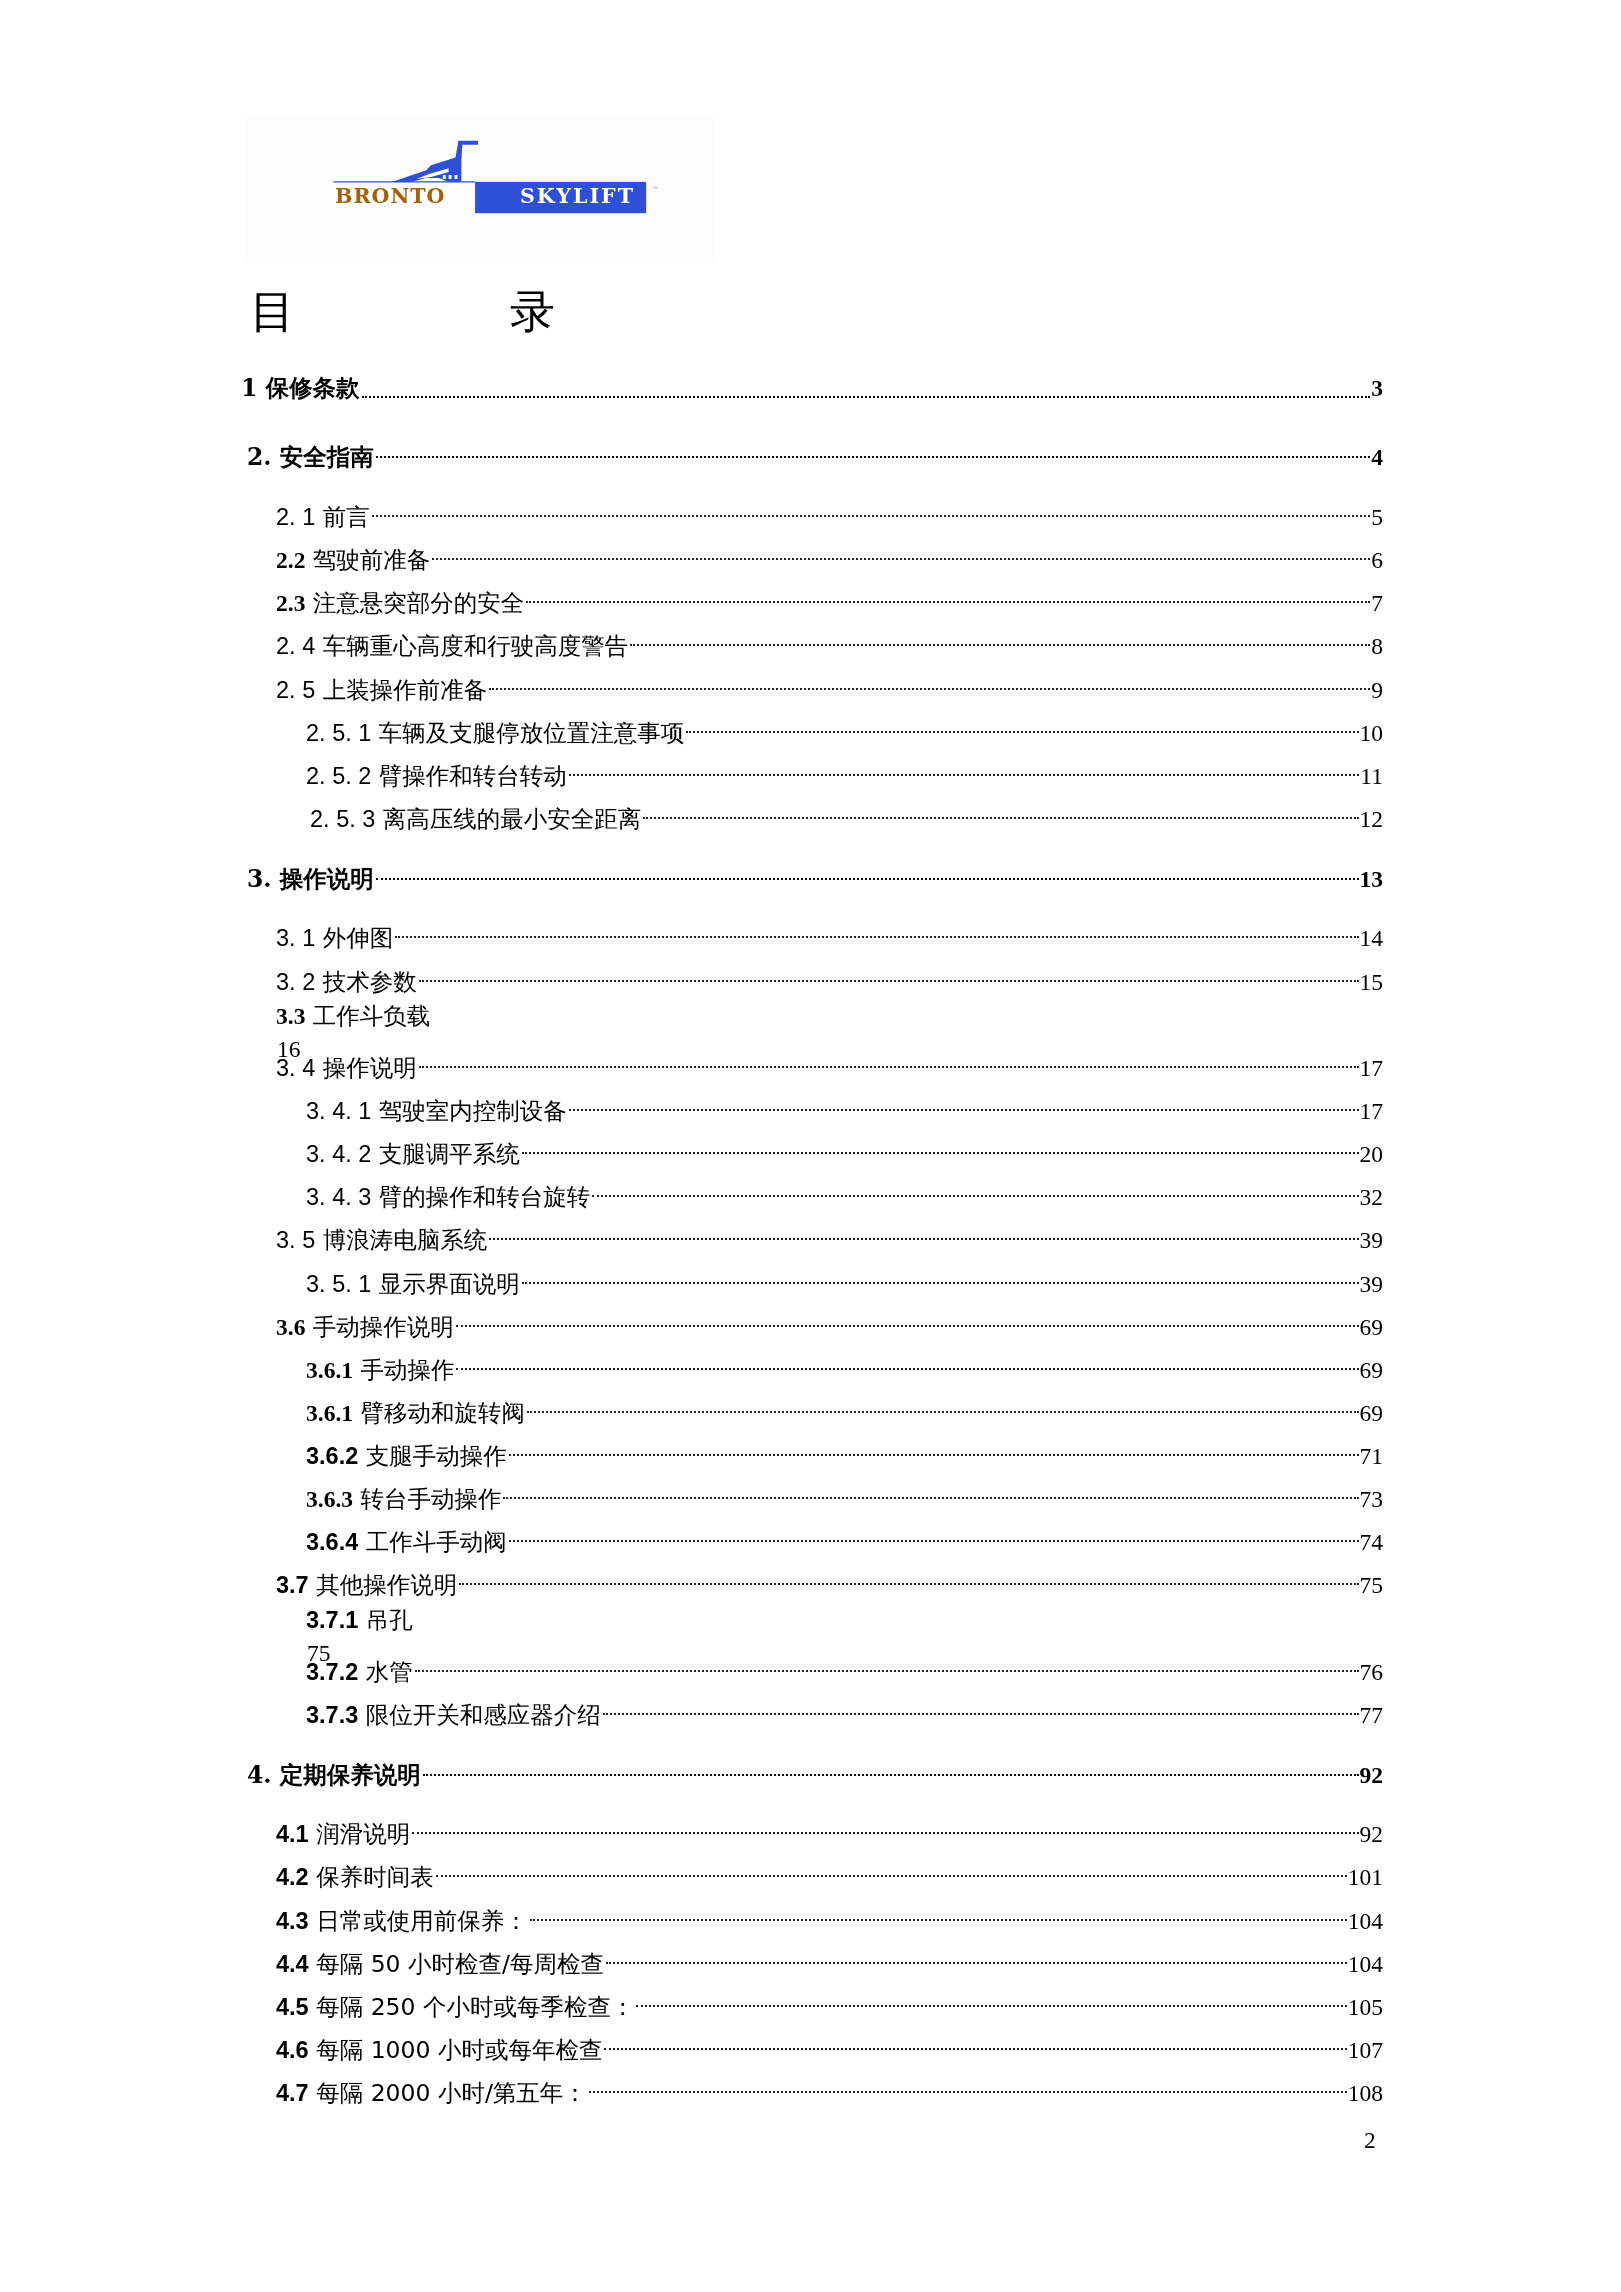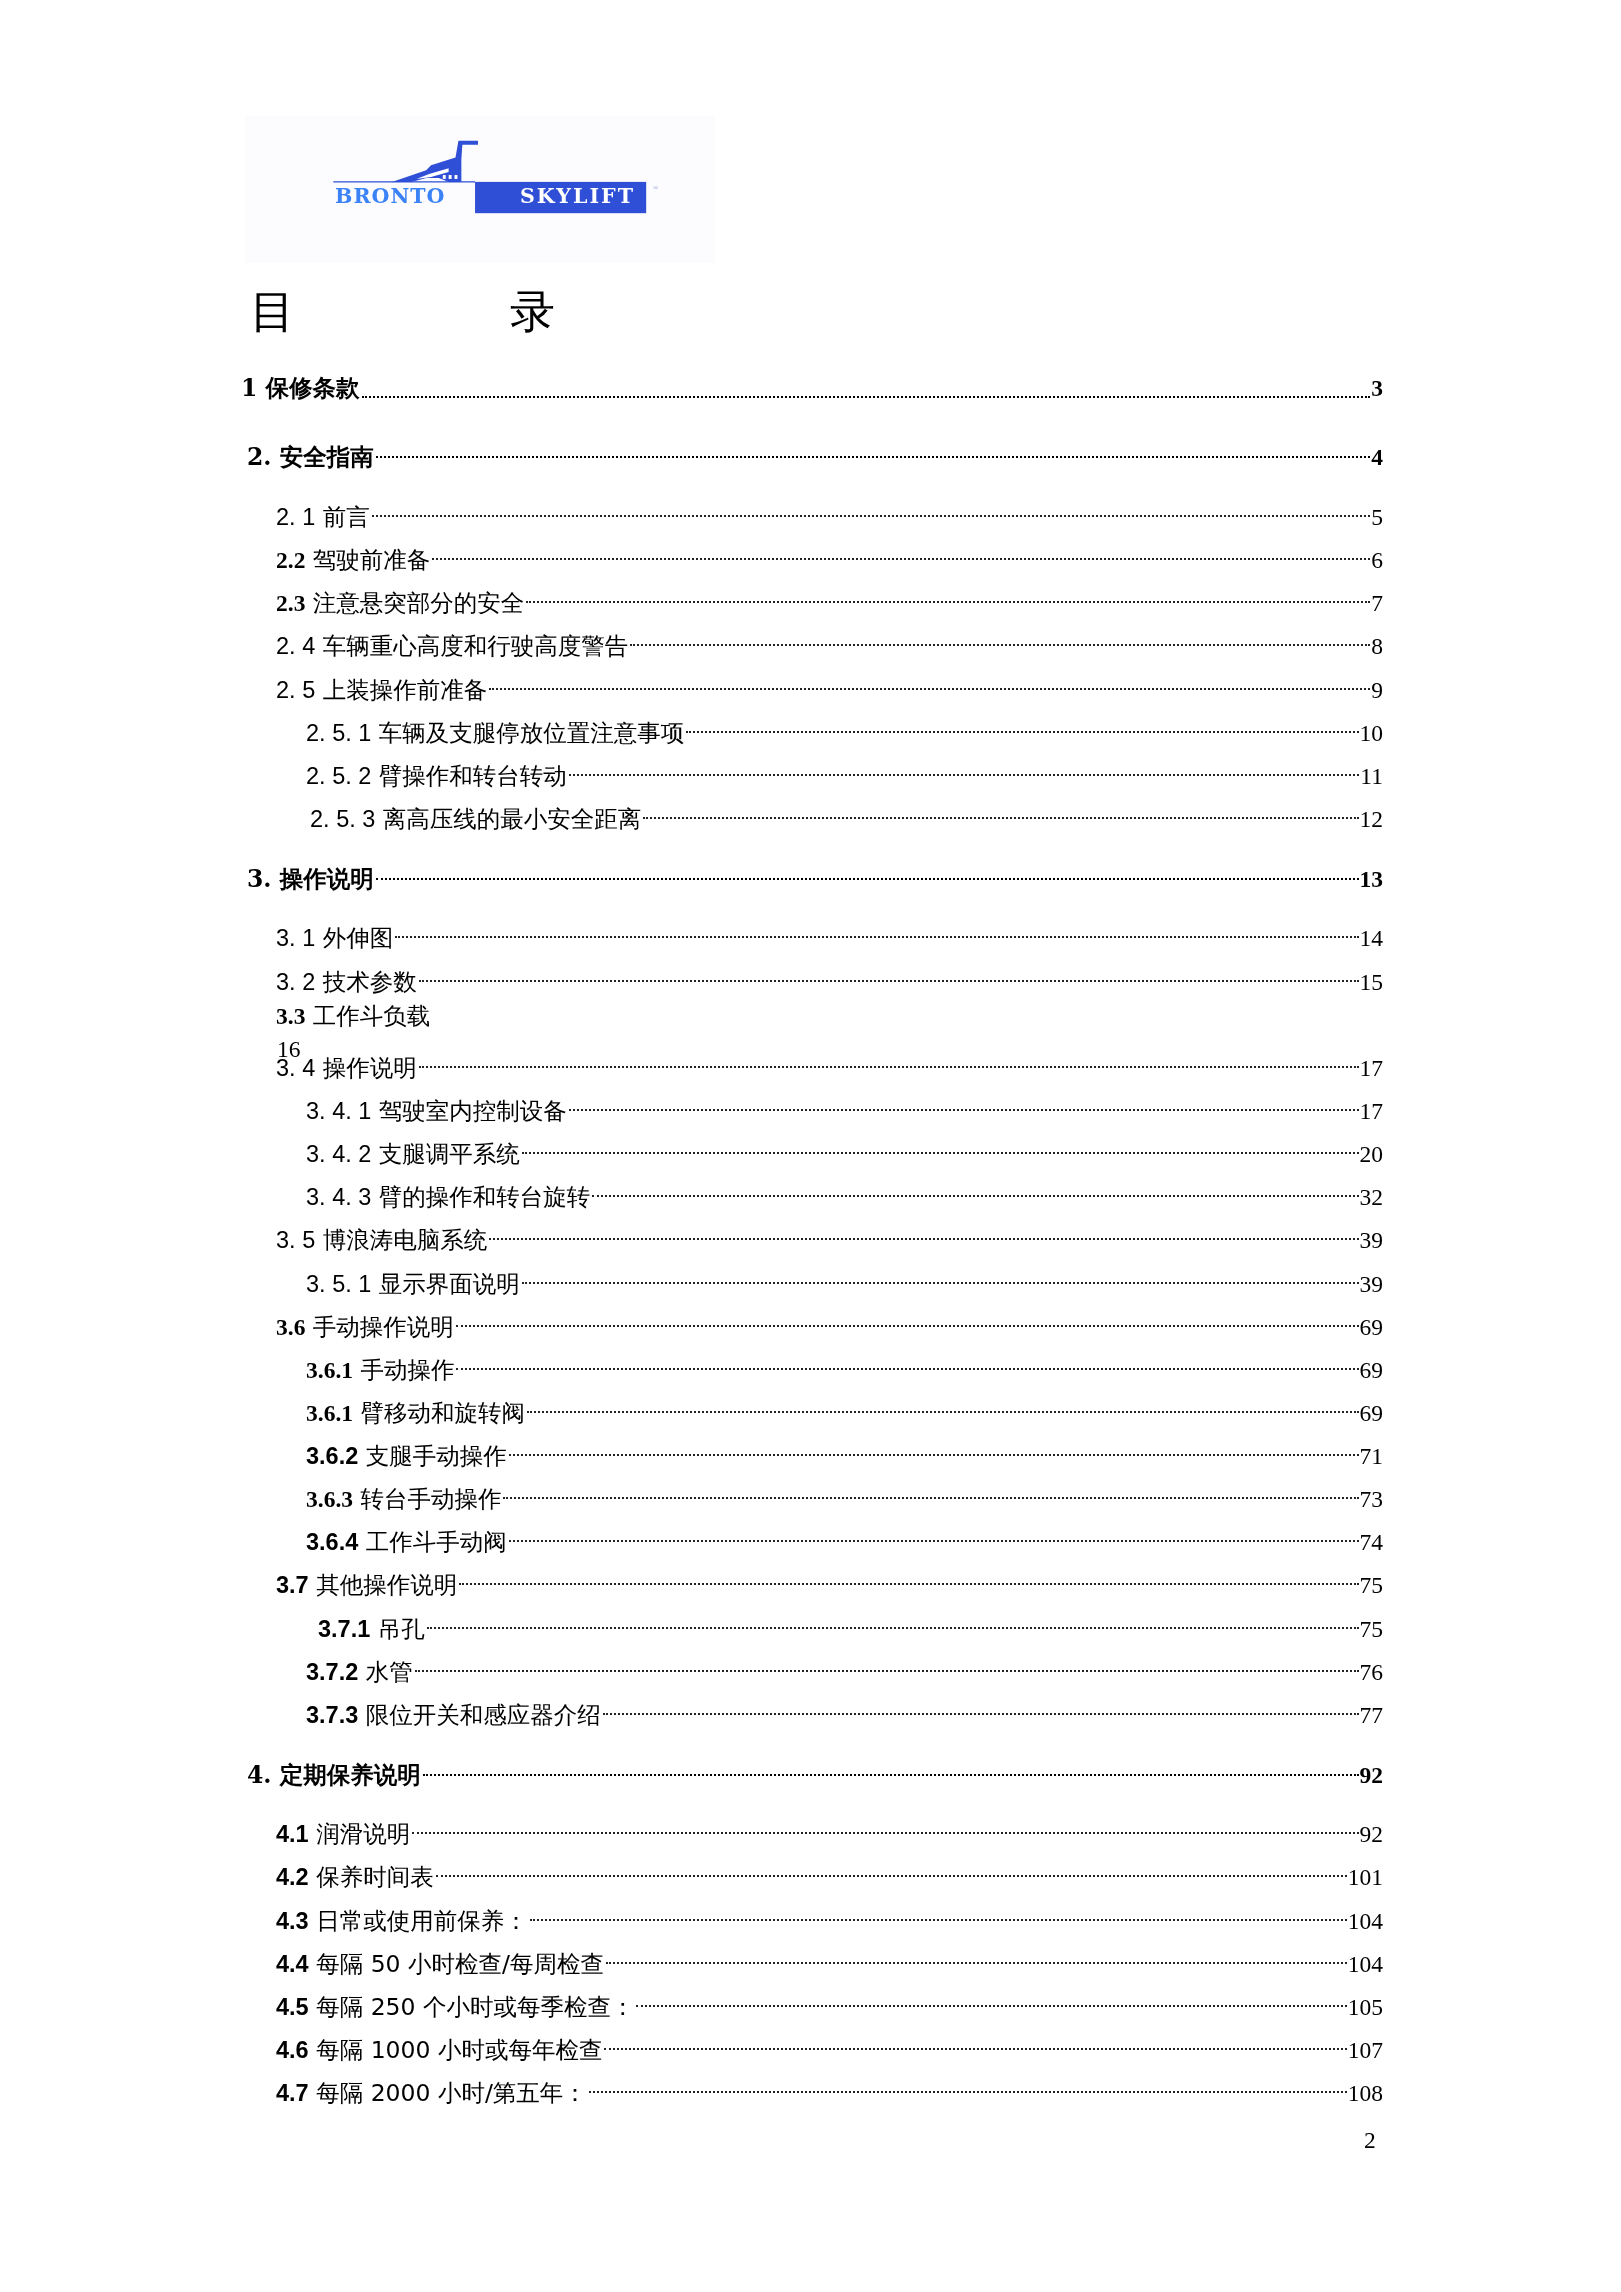--- a/index.html
+++ b/index.html
@@ -46,21 +46,21 @@
 
     <line x1="0" y1="50" x2="145" y2="50" stroke="#2e4fd6" stroke-width="1.5"></line>
     <polygon points="60,50 95,38 100,33 125,25 128,8 148,8 148,12 132,12 131,27 131,50 118,50 108,46 95,46 80,50" fill="#2e4fd6"></polygon>
     <polygon points="85,47 98,42 118,36 118,40 100,45" fill="#ffffff"></polygon>
     <rect x="112" y="43" width="3" height="4" fill="#ffffff"></rect>
     <rect x="118" y="43" width="3" height="4" fill="#ffffff"></rect>
     <rect x="124" y="43" width="3" height="4" fill="#ffffff"></rect>
 
     <rect x="145" y="50" width="175" height="32" fill="#2e4fd6"></rect>
   </svg>
-  <div style="position:absolute;left:2px;top:51px;font-family:'DejaVu Serif',serif;font-weight:bold;font-size:20.6px;color:#3b82f6;letter-spacing:1px;">BRONTO</div>
+  <div style="position:absolute;left:2px;top:51px;font-family:'DejaVu Serif',serif;font-weight:bold;font-size:20.6px;color:#a16207;letter-spacing:1px;">BRONTO</div>
   <div style="position:absolute;left:147px;top:51px;font-family:'DejaVu Serif',serif;font-weight:bold;font-size:20.6px;color:#ffffff;letter-spacing:2px;margin-left:40px;">SKYLIFT</div>
   <div style="position:absolute;left:320px;top:51px;font-size:6.9px;color:#8a9ad8;">®</div>
 </div>
 
 <div class="title">
   <span class="c1">目</span>
   <span class="c2">录</span>
 </div>
 
 <div class="toc" id="toc">
@@ -192,21 +192,21 @@
     <div class="row lvl3" style="left: 306px; top: 1517px;">
       <span class="label"><span class="num-bold">3.6.4</span> <span>工作斗手动阀</span></span>
       <span class="leader"></span>
       <span class="page">74</span>
     </div>
     <div class="row lvl2" style="left: 276px; top: 1560px;">
       <span class="label"><span class="num-bold">3.7</span> <span>其他操作说明</span></span>
       <span class="leader"></span>
       <span class="page">75</span>
     </div>
-    <div class="row lvl3" style="left: 318px; top: 1604px;">
+    <div class="row lvl3" style="left: 306px; top: 1604px; flex-direction: column;">
       <span class="label"><span class="num-bold">3.7.1</span> <span>吊孔</span></span>
       <span class="leader"></span>
       <span class="page">75</span>
     </div>
     <div class="row lvl3" style="left: 306px; top: 1647px;">
       <span class="label"><span class="num-bold">3.7.2</span> <span>水管</span></span>
       <span class="leader"></span>
       <span class="page">76</span>
     </div>
     <div class="row lvl3" style="left: 306px; top: 1690px;">

